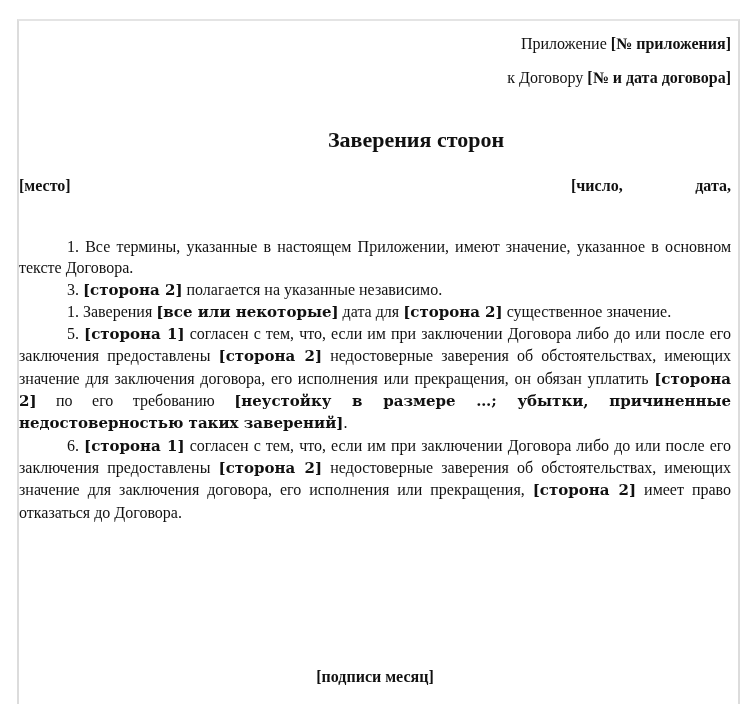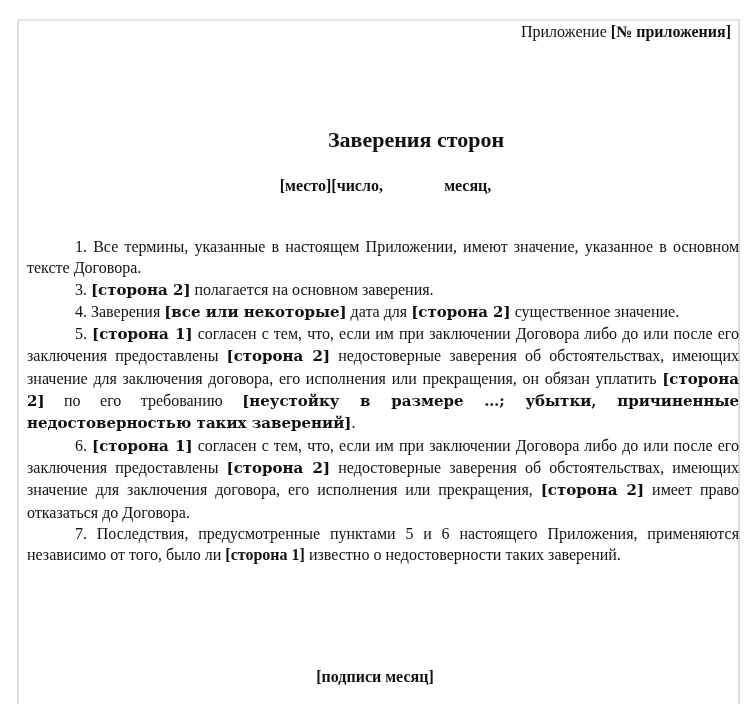--- a/index.html
+++ b/index.html
@@ -35,21 +35,21 @@
       line-height: 21.3px;
     }
     .header {
       position: absolute;
       top: 21px;
       right: 0;
       text-align: right;
       line-height: 22px;
       font-size: 16px;
     }
-    .header div { white-space: nowrap; }
+    .header div { white-space: nowrap; margin-top: 12px; }
     b { font-weight: bold; }
     .title {
       position: absolute;
       top: 128px;
       left: 0;
       width: 712px;
       text-align: center;
       font-weight: bold;
       font-size: 22px;
       line-height: 24px;
@@ -58,34 +58,32 @@
     .place-date {
       position: absolute;
       top: 174px;
       left: 0;
       width: 712px;
       font-weight: bold;
       line-height: 23px;
     }
     .place-date .row1 {
       display: flex;
-      justify-content: center;
-      padding-left: 21px;
+      justify-content: space-between;
     }
     .place-date .date-parts {
       display: flex;
       width: 160px;
       justify-content: space-between;
     }
     .body-text {
       position: absolute;
       top: 236px;
       left: 0;
       width: 712px;
-      padding-left: 8px;
     }
     .body-text p {
       margin: 0;
       text-indent: 48px;
       text-align: justify;
       line-height: 21.3px;
     }
     .sans-bold {
       font-family: "DejaVu Serif", serif;
       font-size: 15px;
@@ -102,43 +100,43 @@
   </style>
 </head>
 <body>
 
 <div class="page"></div>
 
 <div class="content" style="left:19px;">
 
   <div class="header">
     <div><span>Приложение </span><b>[№ приложения]</b></div>
+    <div><span>к Договору </span><b>[№ и дата договора]</b></div>
   </div>
 
   <div class="title">Заверения сторон</div>
 
   <div class="place-date">
     <div class="row1">
       <span>[место]</span>
       <span class="date-parts">
         <span>[число,</span>
-        <span>месяц,</span>
+        <span>дата,</span>
       </span>
     </div>
   </div>
 
   <div class="body-text">
     <p><span>1. Все термины, указанные в настоящем Приложении, имеют значение, указанное в основном тексте Договора.</span></p>
 
 
-    <p><span>3. </span><b class="sans-bold">[сторона 2]</b><span> полагается на основном заверения.</span></p>
+    <p><span>3. </span><b class="sans-bold">[сторона 2]</b><span> полагается на указанные независимо.</span></p>
 
-    <p><span>4. Заверения </span><b class="sans-bold">[все или некоторые]</b><span> дата для </span><b class="sans-bold">[сторона 2]</b><span> существенное значение.</span></p>
+    <p><span>1. Заверения </span><b class="sans-bold">[все или некоторые]</b><span> дата для </span><b class="sans-bold">[сторона 2]</b><span> существенное значение.</span></p>
 
     <p><span>5. </span><b class="sans-bold">[сторона 1]</b><span> согласен с тем, что, если им при заключении Договора либо до или после его заключения предоставлены </span><b class="sans-bold">[сторона 2]</b><span> недостоверные заверения об обстоятельствах, имеющих значение для заключения договора, его исполнения или прекращения, он обязан уплатить </span><b class="sans-bold">[сторона 2]</b><span> по его требованию </span><b class="sans-bold">[неустойку в размере …; убытки, причиненные недостоверностью таких заверений]</b><span>.</span></p>
 
     <p><span>6. </span><b class="sans-bold">[сторона 1]</b><span> согласен с тем, что, если им при заключении Договора либо до или после его заключения предоставлены </span><b class="sans-bold">[сторона 2]</b><span> недостоверные заверения об обстоятельствах, имеющих значение для заключения договора, его исполнения или прекращения, </span><b class="sans-bold">[сторона 2]</b><span> имеет право отказаться до Договора.</span></p>
 
-    <p><span>7. Последствия, предусмотренные пунктами 5 и 6 настоящего Приложения, применяются независимо от того, было ли </span><b>[сторона 1]</b><span> известно о недостоверности таких заверений.</span></p>
   </div>
 
   <div class="signatures">[подписи месяц]</div>
 </div>
 
 </body></html>

